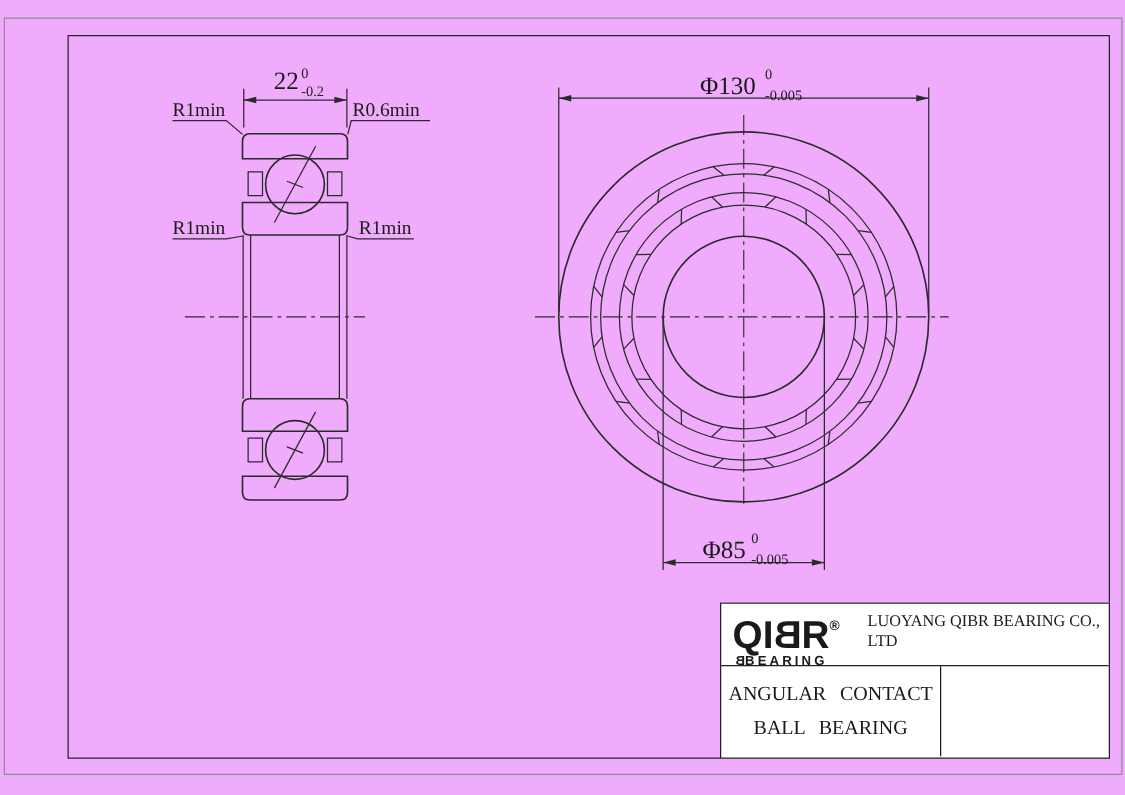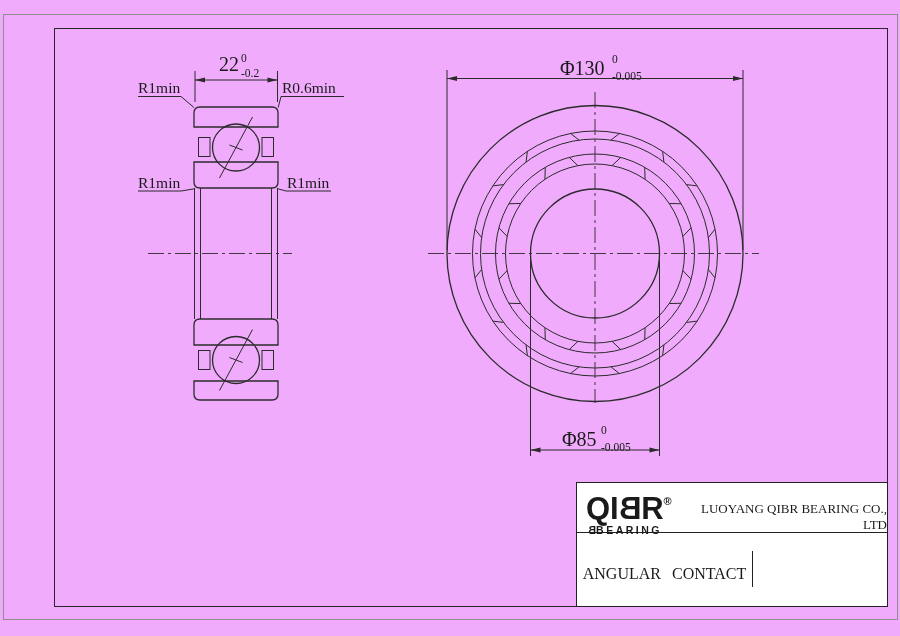--- a/index.html
+++ b/index.html
@@ -21,24 +21,24 @@
   .lbl{font:15.5px "Liberation Serif",serif;}
   
   .titleblock{position:absolute;left:576px;top:482px;width:312px;height:125px;
         border:1.5px solid #222;box-sizing:border-box;background:#fff;}
   .tb-row1{height:50px;border-bottom:1.5px solid #222;box-sizing:border-box;display:flex;}
   .tb-logo{width:108px;padding:3px 0 0 9px;font-family:"Liberation Sans",sans-serif;}
   .tb-logo-main{font-size:31px;font-weight:900;letter-spacing:0px;line-height:30px;white-space:nowrap;}
   .tb-reg{font-size:11px;font-weight:700;vertical-align:14px;letter-spacing:0;}
   .tb-logo-sub{font-size:10.5px;font-weight:700;letter-spacing:2.5px;margin-top:0px;white-space:nowrap;}
   .flip{display:inline-block;transform:scaleX(-1);}
-  .tb-company{flex:1;text-align:right;padding-top:6px;margin-top:12px;}
+  .tb-company{flex:1;text-align:left;padding-top:6px;}
   .tb-company-name{font-size:13px;line-height:16px;}
   .tb-website{font-size:13px;line-height:20px;}
-  .tb-row2{display:flex;height:72px;align-items:center;}
+  .tb-row2{display:flex;height:72px;}
   .tb-cell-left{width:176px;border-right:1.5px solid #222;box-sizing:border-box;
         text-align:center;padding-top:9px;}
   .tb-product{font-size:16px;line-height:27px;word-spacing:7px;white-space:nowrap;}
   .tb-cell-right{flex:1;text-align:center;padding-top:7px;}
   .tb-pn-label{font-size:16px;line-height:22px;word-spacing:7px;}
   .tb-pn{font-size:14px;line-height:26px;}
 </style>
 </head>
 <body>
 
@@ -188,18 +188,19 @@
         <div class="tb-logo-main"><span>QI</span><span class="flip">B</span><span>R</span><span class="tb-reg">®</span></div>
         <div class="tb-logo-sub"><span class="flip">B</span><span>BEARING</span></div>
       </div>
       <div class="tb-company">
         <div class="tb-company-name">LUOYANG QIBR BEARING CO., LTD</div>
       </div>
     </div>
     <div class="tb-row2">
       <div class="tb-cell-left">
         <div class="tb-product">ANGULAR CONTACT</div>
+        <div class="tb-product">BALL BEARING</div>
       </div>
       <div class="tb-cell-right">
       </div>
     </div>
   </div>
 </div>
 
 </body></html>

